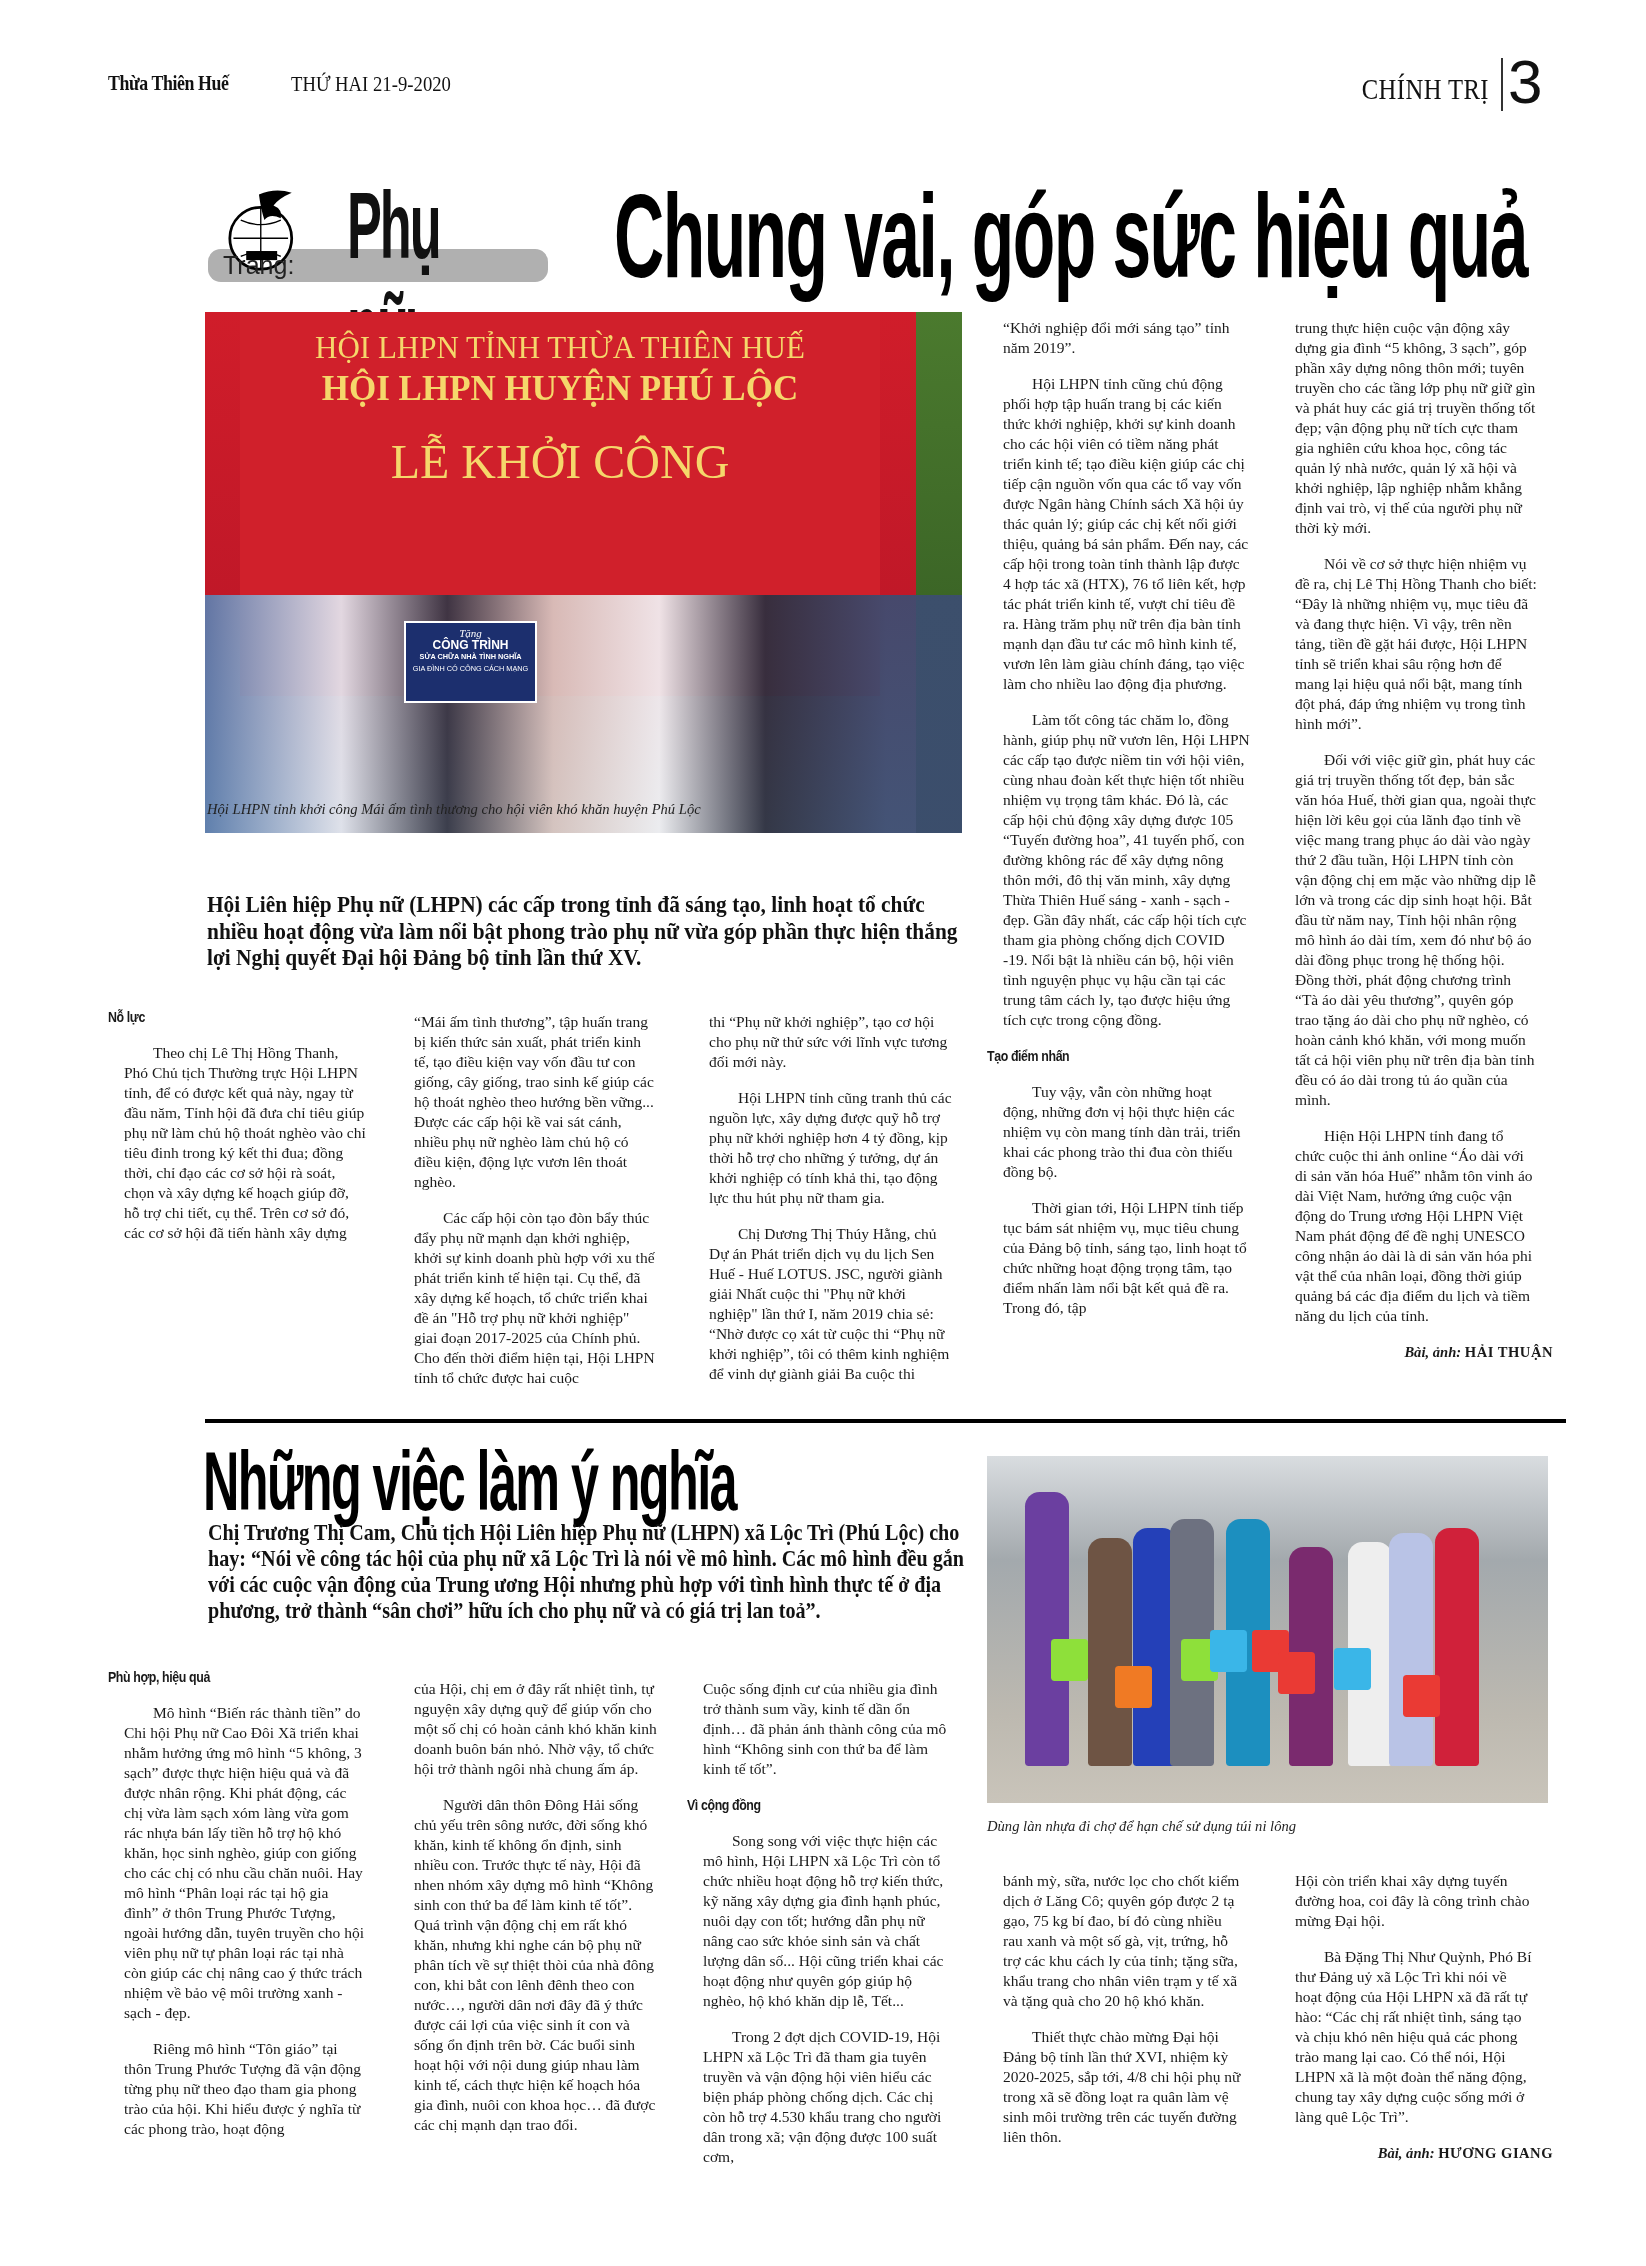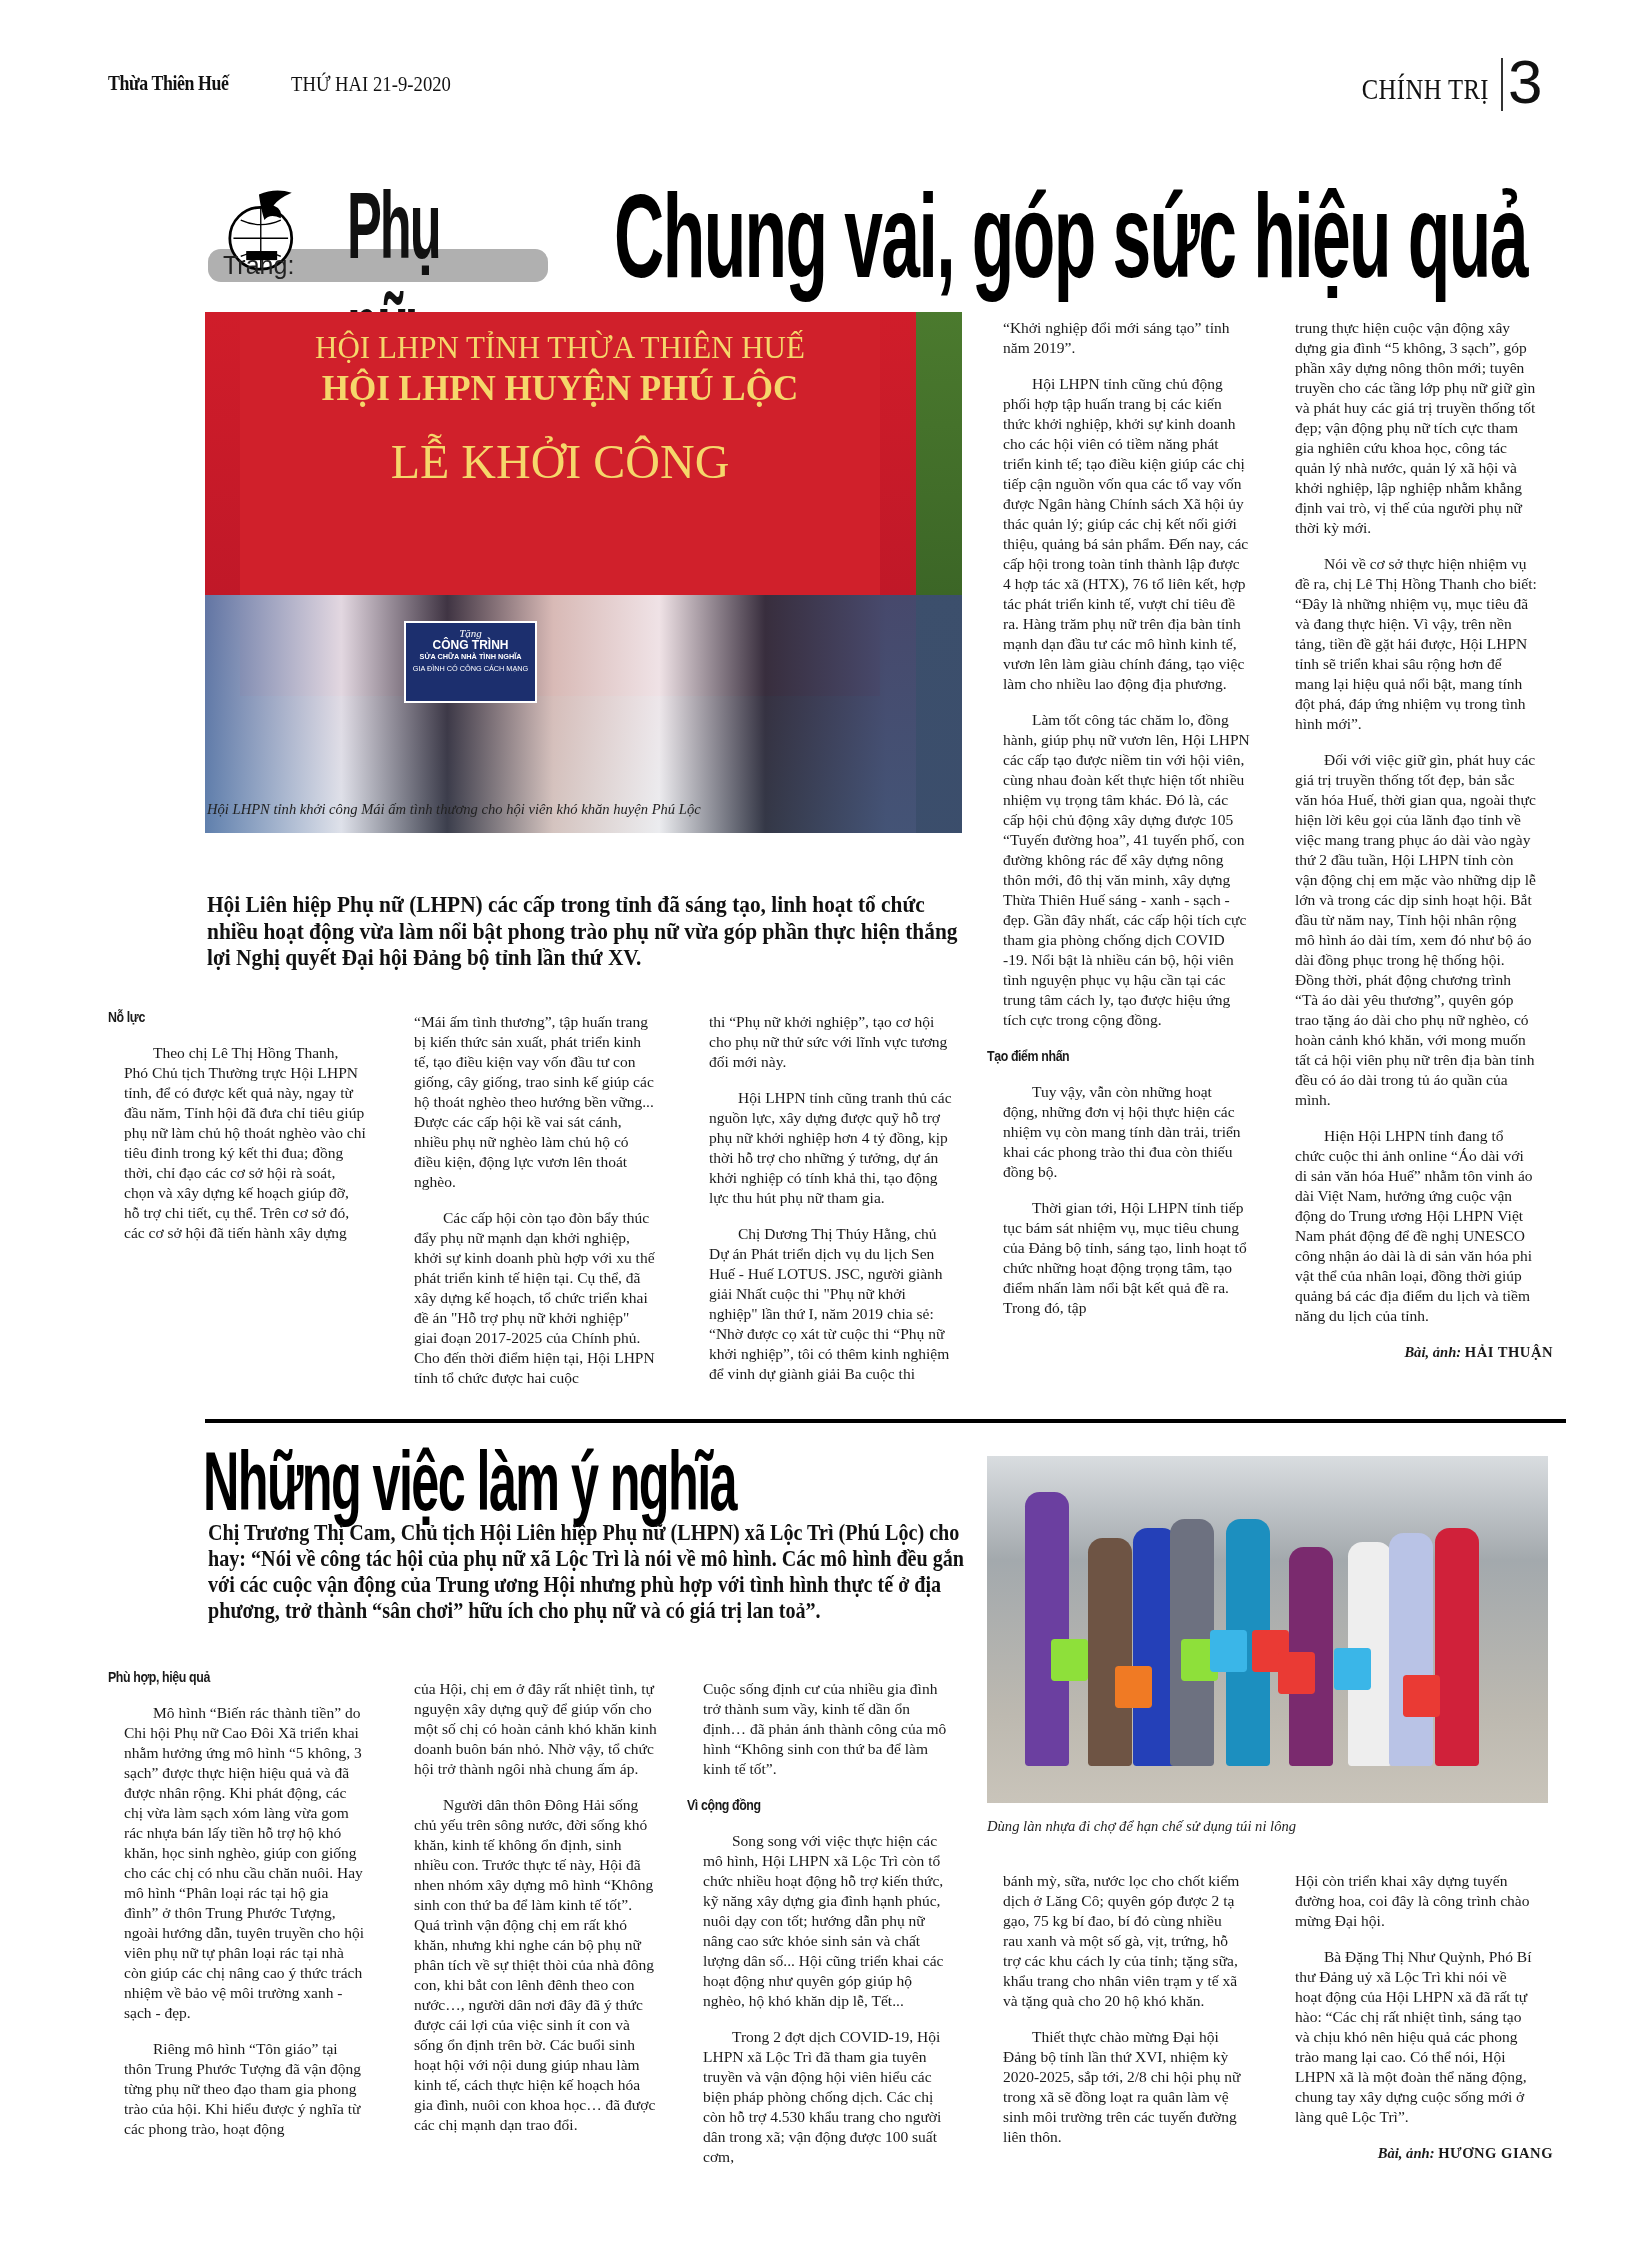--- a/index.html
+++ b/index.html
@@ -164,21 +164,21 @@
   <p>Người dân thôn Đông Hải sống chủ yếu trên sông nước, đời sống khó khăn, kinh tế không ổn định, sinh nhiều con. Trước thực tế này, Hội đã nhen nhóm xây dựng mô hình “Không sinh con thứ ba để làm kinh tế tốt”. Quá trình vận động chị em rất khó khăn, nhưng khi nghe cán bộ phụ nữ phân tích về sự thiệt thòi của nhà đông con, khi bắt con lênh đênh theo con nước…, người dân nơi đây đã ý thức được cái lợi của việc sinh ít con và sống ổn định trên bờ. Các buổi sinh hoạt hội với nội dung giúp nhau làm kinh tế, cách thực hiện kế hoạch hóa gia đình, nuôi con khoa học… đã được các chị mạnh dạn trao đổi.</p>
 </div>
 <div class="abs col" style="left:687px; top:1663px; width:283px;">
   <p class="noind">Cuộc sống định cư của nhiều gia đình trở thành sum vầy, kinh tế dần ổn định… đã phản ánh thành công của mô hình “Không sinh con thứ ba để làm kinh tế tốt”.</p>
   <span class="sub">Vì cộng đồng</span>
   <p>Song song với việc thực hiện các mô hình, Hội LHPN xã Lộc Trì còn tổ chức nhiều hoạt động hỗ trợ kiến thức, kỹ năng xây dựng gia đình hạnh phúc, nuôi dạy con tốt; hướng dẫn phụ nữ nâng cao sức khỏe sinh sản và chất lượng dân số... Hội cũng triển khai các hoạt động như quyên góp giúp hộ nghèo, hộ khó khăn dịp lễ, Tết...</p>
   <p>Trong 2 đợt dịch COVID-19, Hội LHPN xã Lộc Trì đã tham gia tuyên truyền và vận động hội viên hiểu các biện pháp phòng chống dịch. Các chị còn hỗ trợ 4.530 khẩu trang cho người dân trong xã; vận động được 100 suất cơm,</p>
 </div>
 <div class="abs col" style="left:987px; top:1855px; width:274px;">
   <p class="noind">bánh mỳ, sữa, nước lọc cho chốt kiểm dịch ở Lăng Cô; quyên góp được 2 tạ gạo, 75 kg bí đao, bí đỏ cùng nhiều rau xanh và một số gà, vịt, trứng, hỗ trợ các khu cách ly của tỉnh; tặng sữa, khẩu trang cho nhân viên trạm y tế xã và tặng quà cho 20 hộ khó khăn.</p>
-  <p>Thiết thực chào mừng Đại hội Đảng bộ tỉnh lần thứ XVI, nhiệm kỳ 2020-2025, sắp tới, 2/8 chi hội phụ nữ trong xã sẽ đồng loạt ra quân làm vệ sinh môi trường trên các tuyến đường liên thôn.</p>
+  <p>Thiết thực chào mừng Đại hội Đảng bộ tỉnh lần thứ XVI, nhiệm kỳ 2020-2025, sắp tới, 4/8 chi hội phụ nữ trong xã sẽ đồng loạt ra quân làm vệ sinh môi trường trên các tuyến đường liên thôn.</p>
 </div>
 <div class="abs col" style="left:1279px; top:1855px; width:274px;">
   <p class="noind">Hội còn triển khai xây dựng tuyến đường hoa, coi đây là công trình chào mừng Đại hội.</p>
   <p>Bà Đặng Thị Như Quỳnh, Phó Bí thư Đảng uỷ xã Lộc Trì khi nói về hoạt động của Hội LHPN xã đã rất tự hào: “Các chị rất nhiệt tình, sáng tạo và chịu khó nên hiệu quả các phong trào mang lại cao. Có thể nói, Hội LHPN xã là một đoàn thể năng động, chung tay xây dựng cuộc sống mới ở làng quê Lộc Trì”.</p>
   <div class="byline">
     <i>Bài, ảnh:</i>
     <b>HƯƠNG GIANG</b>
   </div>
 </div>
 

